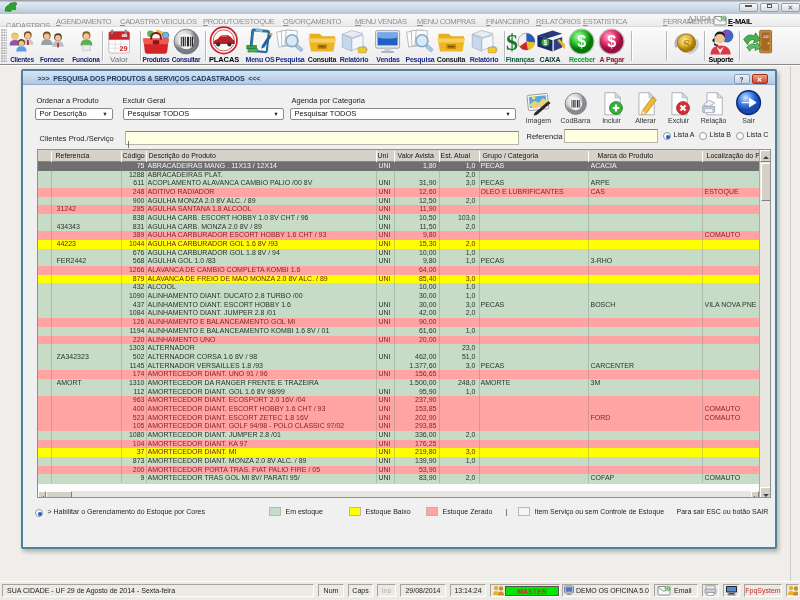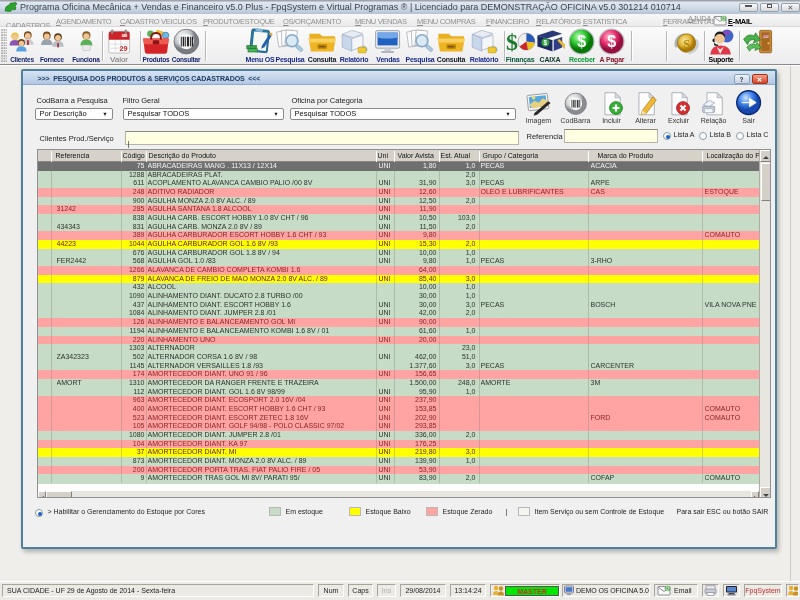--- a/index.html
+++ b/index.html
@@ -29,21 +29,20 @@
 .status { position:absolute; left:0; top:581px; width:800px; height:19px; background:#eceae4; border-top:1px solid #fff; font-size:7px; color:#222; }
 .sp { position:absolute; top:2px; height:13px; background:#eceae4; border:1px solid #a8a49c; border-bottom-color:#fff; border-right-color:#fff; display:flex; align-items:center; white-space:nowrap; overflow:hidden; }
 u { text-decoration:underline; }
 </style></head>
 <body>
 <div style="position:absolute;left:0;top:0;width:800px;height:1.5px;background:#6a6f74"></div>
 <div class="titlebar">
   <svg width="15" height="12" viewBox="0 0 15 12" style="position:absolute;left:3px;top:1px">
       <path d="M2,10 q0,-5 4,-6 q1,-3 4,-2 q3,-2 4,1 l-2,2 q2,2 0,4 l-3,-1 q0,2 -2,2.5 z" fill="#2ca32c" stroke="#1a701a" stroke-width=".6"></path>
     </svg>
-  <span class="txt">Programa Oficina Mecânica + Vendas e Financeiro v5.0 Plus - FpqSystem e Virtual Programas ® | Licenciado para DEMONSTRAÇÃO OFICINA v5.0 301214 010714</span>
   <div class="wbtn" style="left:739px"><span style="display:inline-block;width:7px;height:2px;background:#555;vertical-align:2px"></span></div>
   <div class="wbtn" style="left:760px"><span style="display:inline-block;width:5px;height:4px;border:1px solid #555;vertical-align:1px"></span></div>
   <div class="wbtn" style="left:781px;font-size:7px;line-height:8px;color:#555">✕</div>
 </div>
 <div class="menubar">
 <span style="position:absolute;left:6px;top:7px"><u>C</u>ADASTROS</span>
 <span style="position:absolute;left:56px;top:3px"><u>A</u>GENDAMENTO</span>
 <span style="position:absolute;left:120px;top:3px"><u>C</u>ADASTRO VEICULOS</span>
 <span style="position:absolute;left:203px;top:3px"><u>P</u>RODUTO/ESTOQUE</span>
 <span style="position:absolute;left:283px;top:3px"><u>O</u>S/ORÇAMENTO</span>
@@ -160,20 +159,33 @@
             <rect x="13.4" y="11" width="2" height="12"></rect>
             <rect x="16.6" y="11" width="1" height="12"></rect>
             <rect x="18.8" y="11" width="2.4" height="12"></rect>
             <rect x="22.4" y="11" width="1.2" height="12"></rect>
             <rect x="24.6" y="11" width="1.8" height="12"></rect>
           </g>
         </svg>
       </div>
       <div style="margin-top:1px;color:#16226a;font-weight:bold;font-size:6.5px;letter-spacing:-0.2px;line-height:7px;white-space:nowrap">Consultar</div>
     </div>
+<div style="position:absolute;left:224px;top:1px;transform:translateX(-50%);text-align:center;width:60px">
+      <div style="height:27px;display:flex;align-items:flex-end;justify-content:center">
+        <svg width="33.6" height="28.8" viewBox="0 0 42 36" style="">
+          <circle cx="21" cy="18" r="16.5" fill="#fdfdfd" stroke="#c82830" stroke-width="2.2"></circle>
+          <circle cx="21" cy="18" r="13.2" fill="none" stroke="#c82830" stroke-width="1"></circle>
+          <path d="M8,21 q1,-4 5,-4.5 l3,-3.5 q1.5,-1.5 4,-1.5 h5 q3,0 5,2.5 l2,2.5 q3,1 3,4 l-.5,2 h-26 z" fill="#b81f26"></path>
+          <circle cx="14" cy="23" r="2.6" fill="#303030"></circle>
+          <circle cx="28" cy="23" r="2.6" fill="#303030"></circle>
+          <path d="M17,13.5 l2.5,-2 h4 l2,2 z" fill="#d86a70"></path>
+        </svg>
+      </div>
+      <div style="margin-top:1px;color:#000;font-weight:bold;font-size:7.5px;letter-spacing:-0.1px;line-height:7px;white-space:nowrap">PLACAS</div>
+    </div>
 <div style="position:absolute;left:260px;top:1px;transform:translateX(-50%);text-align:center;width:60px">
       <div style="height:27px;display:flex;align-items:flex-end;justify-content:center">
         <svg width="28.8" height="27.2" viewBox="0 0 36 34" style="">
           <rect x="6" y="2" width="22" height="28" rx="2" fill="#2878a8" stroke="#1a5478" stroke-width="1" transform="rotate(6 17 16)"></rect>
           <rect x="9" y="5" width="17" height="23" fill="#f6f6f2" transform="rotate(6 17 16)"></rect>
           <rect x="12" y="0.5" width="9" height="4" rx="1.5" fill="#88b8d8" transform="rotate(6 16 3)"></rect>
           <path d="M20,22 L29,8 l3,2 L23,24 l-4,2 z" fill="#2060b0"></path>
           <path d="M29,8 l3,2 1.5,-2.5 -3,-2 z" fill="#e0a020"></path>
           <rect x="1" y="22" width="12" height="4" fill="#3aa048" stroke="#1a7030" stroke-width=".8"></rect>
           <rect x="2.5" y="26" width="12" height="4" fill="#48b856" stroke="#1a7030" stroke-width=".8"></rect>
@@ -376,25 +388,25 @@
     </div>
 </div>
 <div class="mdi">
   <div style="position:absolute;right:9px;top:0;bottom:0;width:1px;background:#cfccc5"></div>
   <div class="win">
     <div class="wtitle">
       <span>&gt;&gt;&gt;&nbsp;&nbsp;PESQUISA DOS PRODUTOS &amp; SERVIÇOS CADASTRADOS&nbsp;&nbsp;&lt;&lt;&lt;</span>
       <div class="hbtn" style="left:711px;background:linear-gradient(#eef2f8,#c8d4e4);border:1px solid #8aa0b8;color:#334;font-weight:bold">?</div>
       <div class="hbtn" style="left:729px;background:linear-gradient(#f0a088,#d44427);border:1px solid #a83018;color:#fff;font-weight:bold">✕</div>
     </div>
-    <div class="lbl" style="left:14px;top:25px">CodBarra a Pesquisa</div>
+    <div class="lbl" style="left:14px;top:25px">Ordenar a Produto</div>
     <div class="combo" style="left:12px;top:36.5px;width:78px">Por Descrição<em>▼</em></div>
-    <div class="lbl" style="left:100px;top:25px">Filtro Geral</div>
+    <div class="lbl" style="left:100px;top:25px">Excluir Geral</div>
     <div class="combo" style="left:100px;top:36.5px;width:161px">Pesquisar TODOS<em>▼</em></div>
-    <div class="lbl" style="left:269px;top:25px">Oficina por Categoria</div>
+    <div class="lbl" style="left:269px;top:25px">Agenda por Categoria</div>
     <div class="combo" style="left:267px;top:36.5px;width:226px">Pesquisar TODOS<em>▼</em></div>
     <div class="lbl" style="left:17px;top:63px">Clientes Prod./Serviço</div>
     <div class="yinput" style="left:102px;top:59.5px;width:394px;height:14px"><span style="font-size:8px;color:#333;margin-left:2px">|</span></div>
     <div class="lbl" style="left:504px;top:61px">Referencia</div>
     <div class="yinput" style="left:541px;top:58px;width:94px;height:14px"></div>
     <div style="position:absolute;left:640px;top:61px;width:8px;height:8px;border-radius:50%;background:#fff;border:1px solid #8a9aa8;box-sizing:border-box">
         <span style="position:absolute;left:2px;top:2px;width:4px;height:4px;border-radius:50%;background:#2060c0"></span>
       </div>
       <span style="position:absolute;left:651px;top:60px;font-size:7px;color:#222">Lista A</span>
     <div style="position:absolute;left:676px;top:61px;width:8px;height:8px;border-radius:50%;background:#fff;border:1px solid #8a9aa8;box-sizing:border-box"></div>

